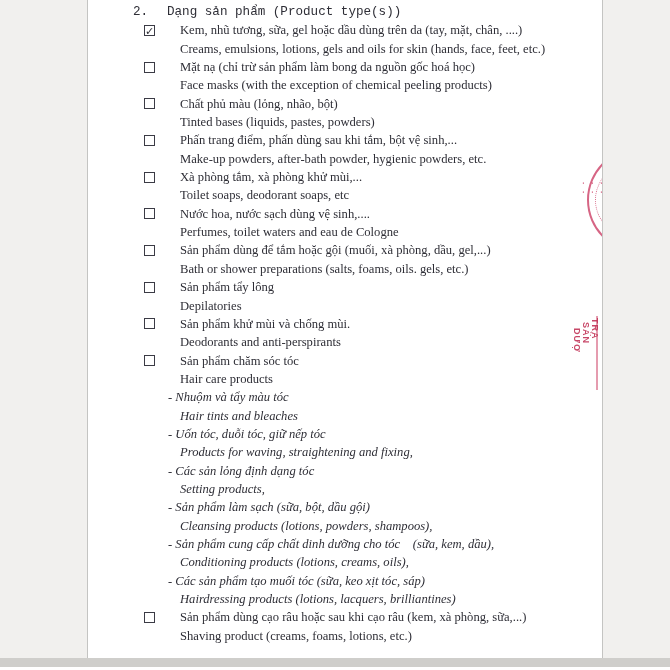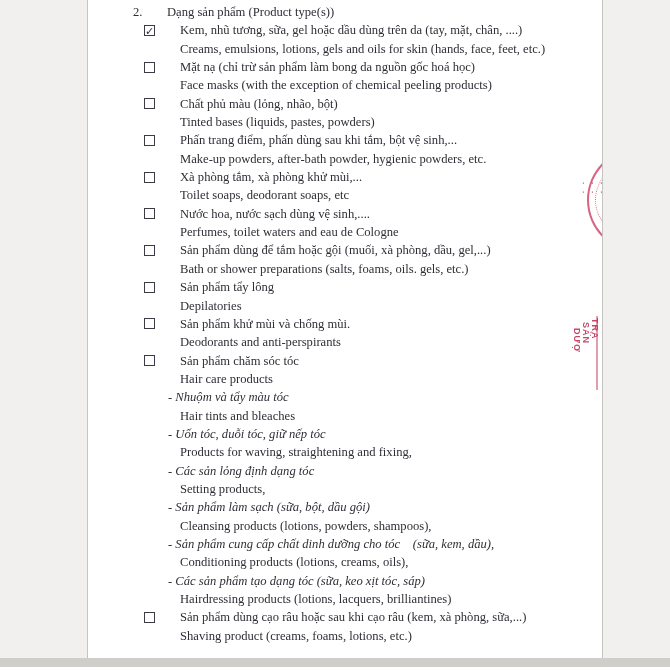--- a/index.html
+++ b/index.html
@@ -26,34 +26,34 @@
     position: absolute; left: 89px; top: 0;
     width: 513px; height: 658px;
     background: #ffffff;
     overflow: hidden;
   }
   .content {
     padding-top: 3px;
     font-size: 12.6px;
     line-height: 18.34px;
   }
-  .header { padding-left: 44px; }
+  .header { padding-left: 44px; font-family: Liberation Mono, monospace; }
   .header .num { display: inline-block; width: 34px; }
   .item { position: relative; }
   .cb {
     position: absolute; left: 55px; top: 3.5px;
     width: 11px; height: 11px;
     border: 1px solid #3b3b45;
     font-size: 11px; line-height: 10px; text-align: center;
     color: #2e2e36;
     background: #fff;
   }
   .vi, .en { padding-left: 91px; white-space: pre-wrap; }
   .sub-vi { padding-left: 79px; white-space: pre-wrap; font-style: italic; }
-  .sub-en { padding-left: 91px; white-space: pre-wrap; }
+  .sub-en { padding-left: 91px; white-space: pre-wrap; font-style: italic; }
 
   
   .stamp-arc-outer {
     position: absolute; left: 498px; top: 146px;
     width: 112px; height: 108px;
     border: 2px solid #cf4a6e; border-radius: 50%;
     opacity: .85;
   }
   .stamp-arc-inner {
     position: absolute; left: 506px; top: 158px;
@@ -171,21 +171,21 @@
       </div>
       <div>
         <div class="sub-vi">- Sản phẩm làm sạch (sữa, bột, dầu gội)</div>
         <div class="sub-en">Cleansing products (lotions, powders, shampoos),</div>
       </div>
       <div>
         <div class="sub-vi">- Sản phẩm cung cấp chất dinh dưỡng cho tóc    (sữa, kem, dầu),</div>
         <div class="sub-en">Conditioning products (lotions, creams, oils),</div>
       </div>
       <div>
-        <div class="sub-vi">- Các sản phẩm tạo dạng tóc (sữa, keo xịt tóc, sáp)</div>
+        <div class="sub-vi">- Các sản phẩm tạo muối tóc (sữa, keo xịt tóc, sáp)</div>
         <div class="sub-en">Hairdressing products (lotions, lacquers, brilliantines)</div>
       </div>
     </div>
 
     <div class="item">
       <span class="cb"><span></span></span>
       <div class="vi">Sản phẩm dùng cạo râu hoặc sau khi cạo râu (kem, xà phòng, sữa,...)</div>
       <div class="en">Shaving product (creams, foams, lotions, etc.)</div>
     </div>
 

